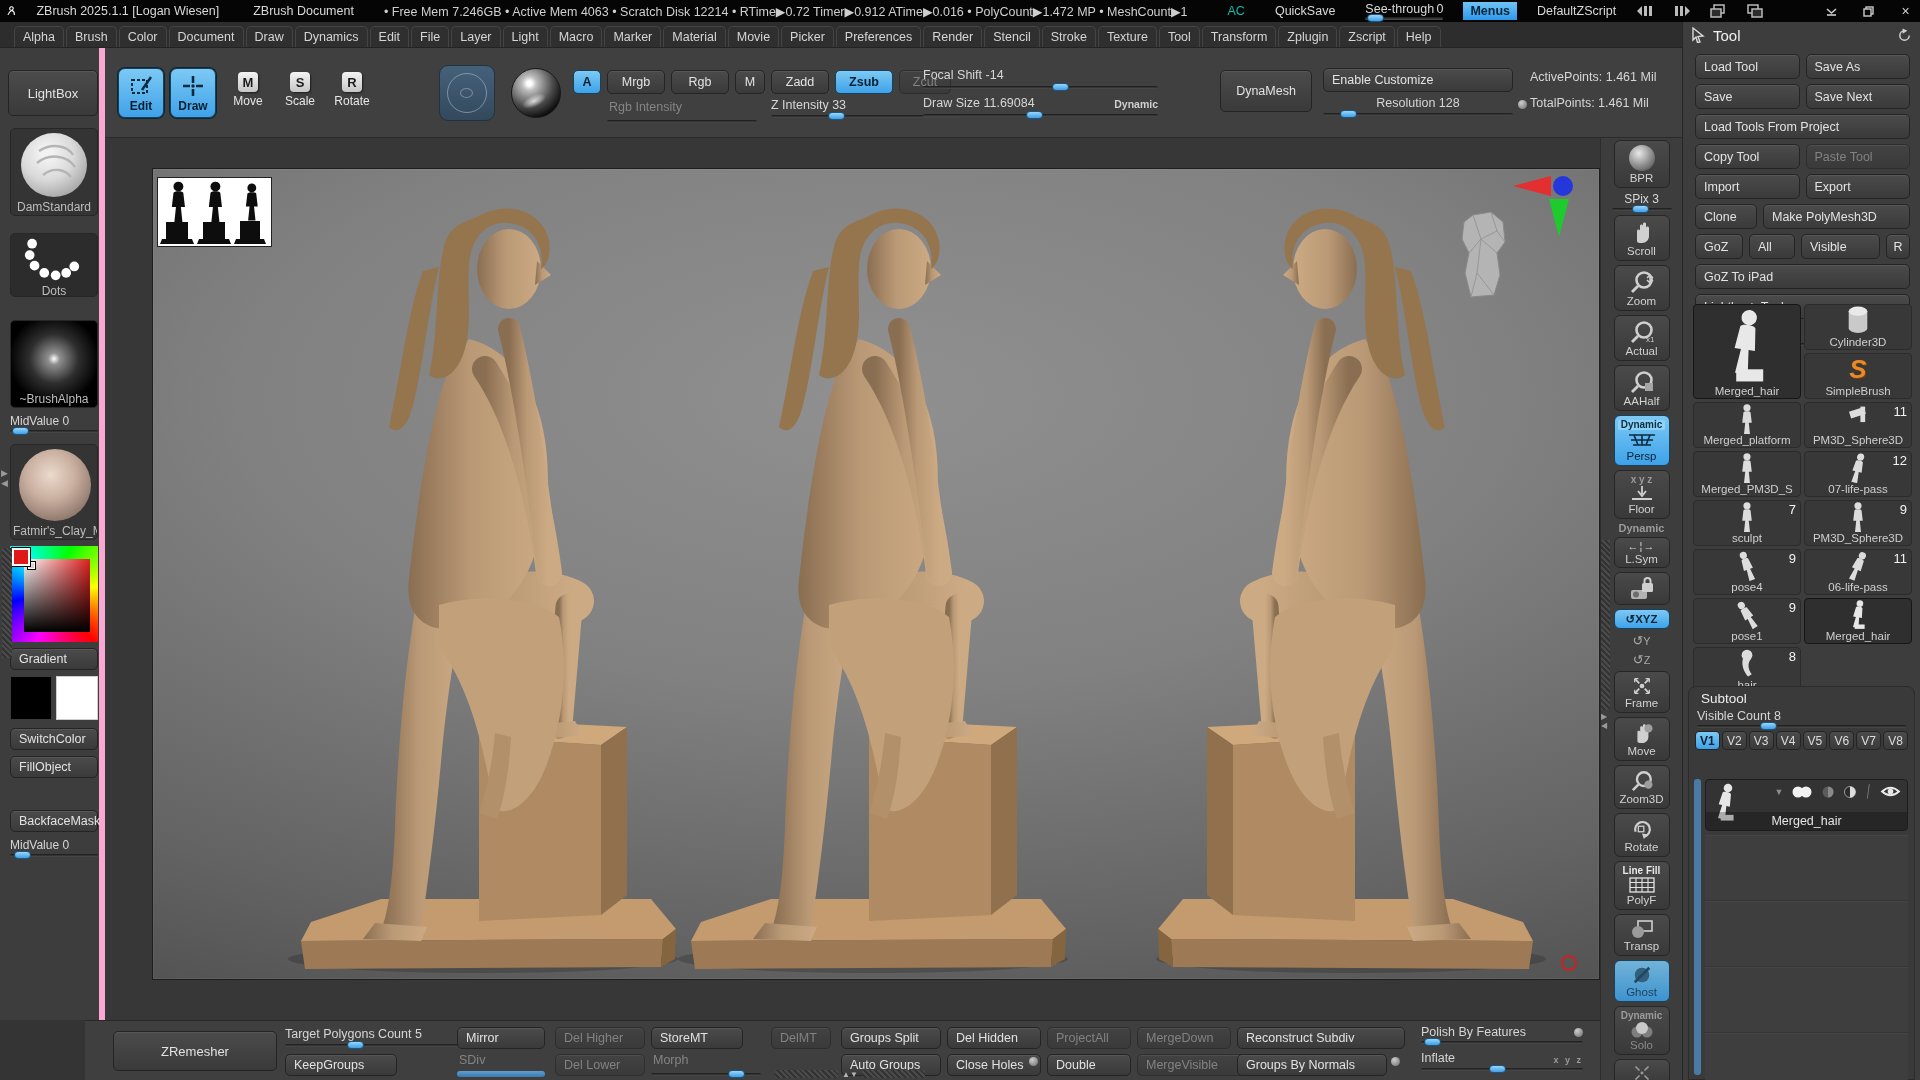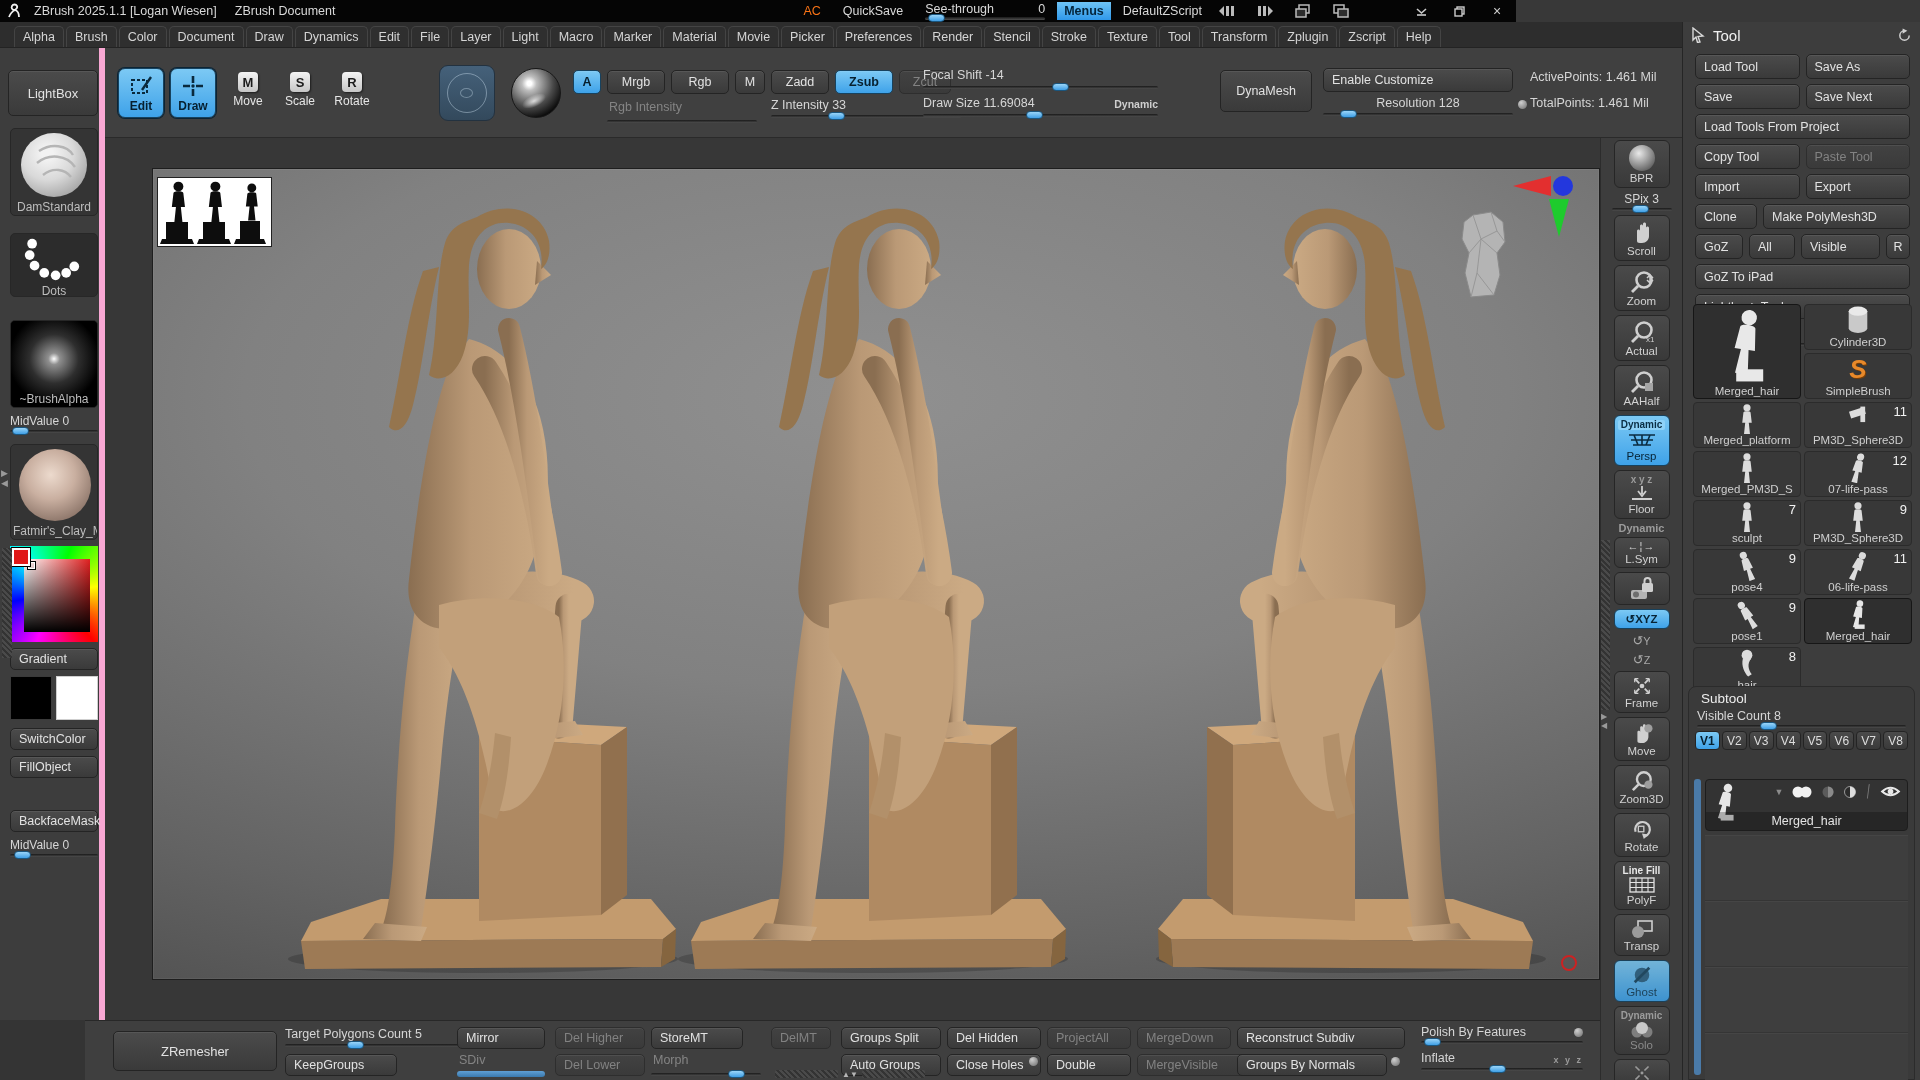--- a/index.html
+++ b/index.html
@@ -16,21 +16,21 @@
   .btn.left{justify-content:flex-start}
   .lbl{font-size:12.5px;color:#d6d6d6;white-space:nowrap}
   .lbl.dim{color:#848484}
   .track{position:relative;height:3px;background:linear-gradient(#191919,#4e4e4e);border-radius:2px}
   .thumb{position:absolute;top:-3px;width:17px;height:8px;border-radius:4px;
          background:linear-gradient(#9ad5f8,#3f9fe6);border:1px solid #1a567f}
   .dot-toggle{width:9px;height:9px;border-radius:50%;background:radial-gradient(circle at 35% 30%,#cfcfcf,#6b6b6b);display:inline-block}
   .hatch{background:repeating-linear-gradient(45deg,#4a4a4a 0 2px,#333 2px 4px)}
 
   
-  .titlebar{left:0;top:0;width:1516px;height:22px;background:#050505;display:flex;align-items:center;gap:12px;padding:0 6px;color:#d9d9d9}
+  .titlebar{left:0;top:0;width:1920px;height:22px;background:#050505;display:flex;align-items:center;gap:20px;padding:0 6px;color:#d9d9d9}
   .titlebar .t{font-size:12.5px;white-space:nowrap}
   .winbtn{width:26px;height:16px;display:flex;align-items:center;justify-content:center;color:#cfcfcf;font-size:12px}
 
   
   .menubar{left:0;top:22px;width:1682px;height:26px;background:#2d2d2d;display:flex;align-items:flex-end;padding:0 0 0 14px;border-bottom:1px solid #232323}
   .menubar span{display:inline-block;padding:3px 8px 3px;margin-right:2px;border:1px solid #444;border-bottom:none;
                 border-radius:5px 5px 0 0;color:#d5d5d5;font-size:12.5px;background:#2f2f2f}
 
   
   .top-shelf{left:105px;top:48px;width:1577px;height:90px;background:#404040;border-bottom:1px solid #2a2a2a}
@@ -147,23 +147,24 @@
   </defs>
 </svg>
 
 <div id="root">
 
   <header class="abs titlebar">
     <svg width="16" height="16" viewBox="0 0 16 16">
       <path d="M3,14 C5,9 7,8 9,7 C6,7 5,5 6,3 C7,1 10,1 11,3 C12,5 10,6 9,7 C12,8 13,10 13,14" fill="none" stroke="#f0f0f0" stroke-width="1.8"></path>
     </svg>
     <span class="t">ZBrush 2025.1.1 [Logan Wiesen]</span>
-    <span class="t" style="margin-left:6px">ZBrush Document</span>
+    <span class="t" style="margin-left:14px">ZBrush Document</span>
+    <span class="t" style="margin-left:10px;color:#cfcfcf">• Free Mem 7.246GB • Active Mem 4063 • Scratch Disk 12214 • RTime▶0.72 Timer▶0.912 ATime▶0.016 • PolyCount▶1.472 MP • MeshCount▶1</span>
     <span style="flex:1"></span>
-    <span class="t" style="color:#f97316">AC</span>
+    <span class="t" style="color:#14b8a6">AC</span>
     <span class="t" style="padding:1px 10px">QuickSave</span>
     <span style="display:inline-flex;flex-direction:column;width:120px">
       <span style="display:flex;justify-content:space-between">
         <span class="t">See-through</span>
         <span class="t">0</span>
       </span>
       <span class="track" style="margin-top:1px">
           <span class="thumb" style="left:2%"></span>
         </span>
     </span>

